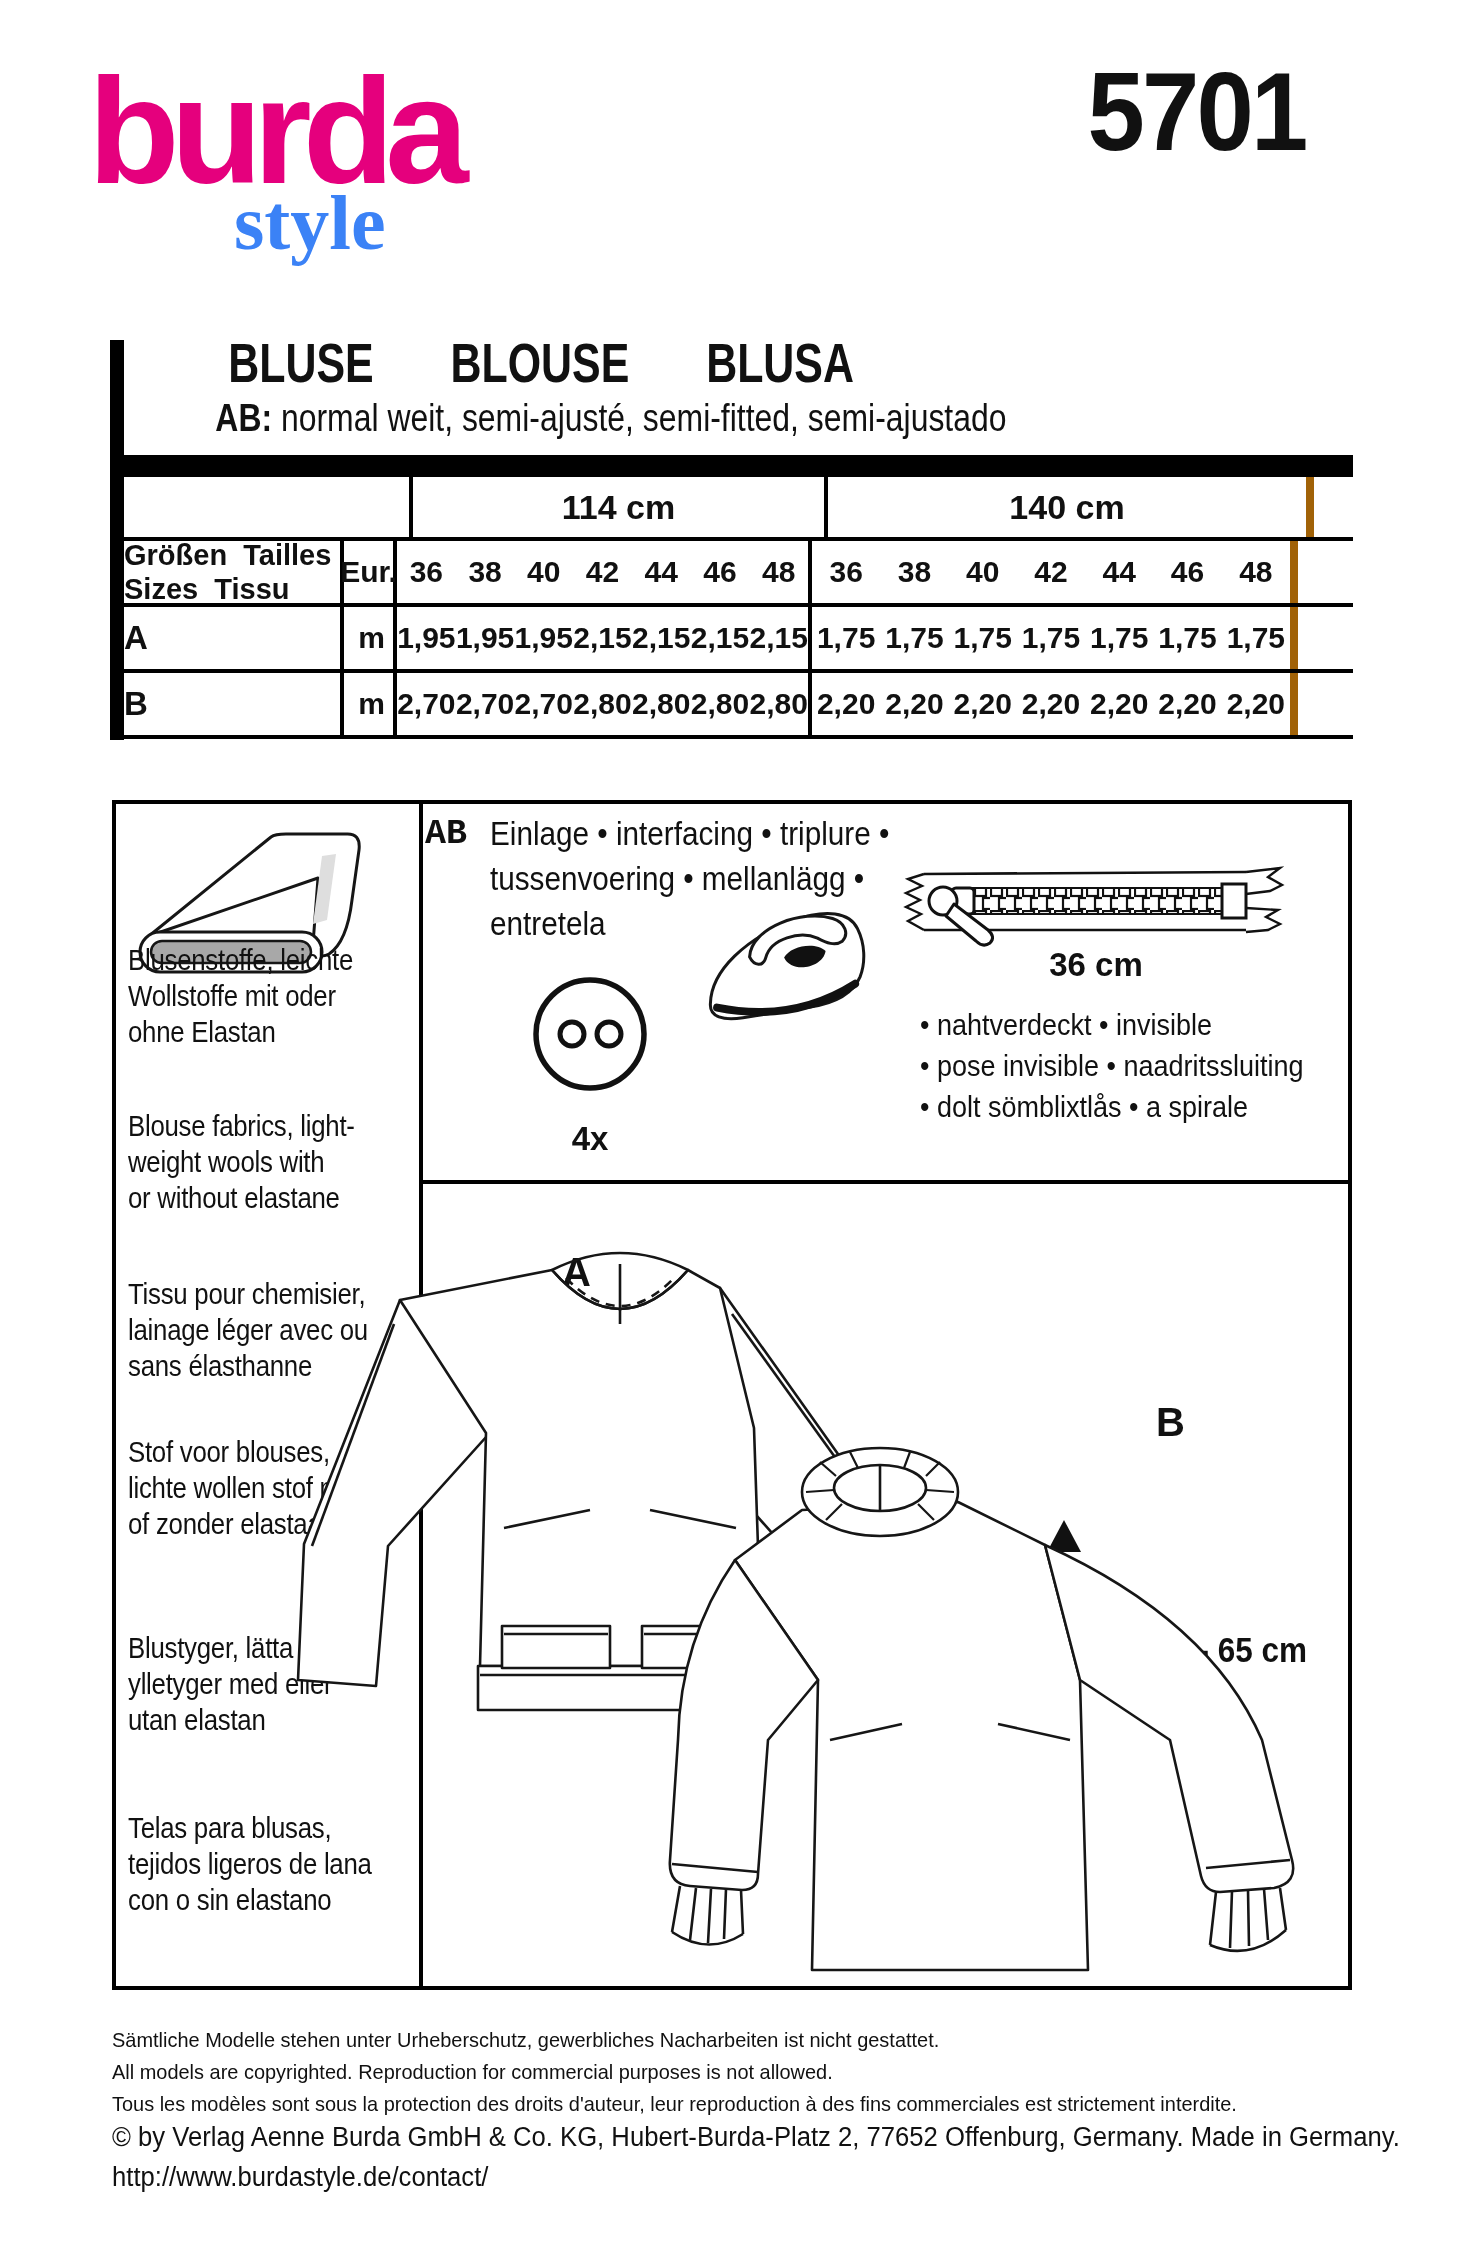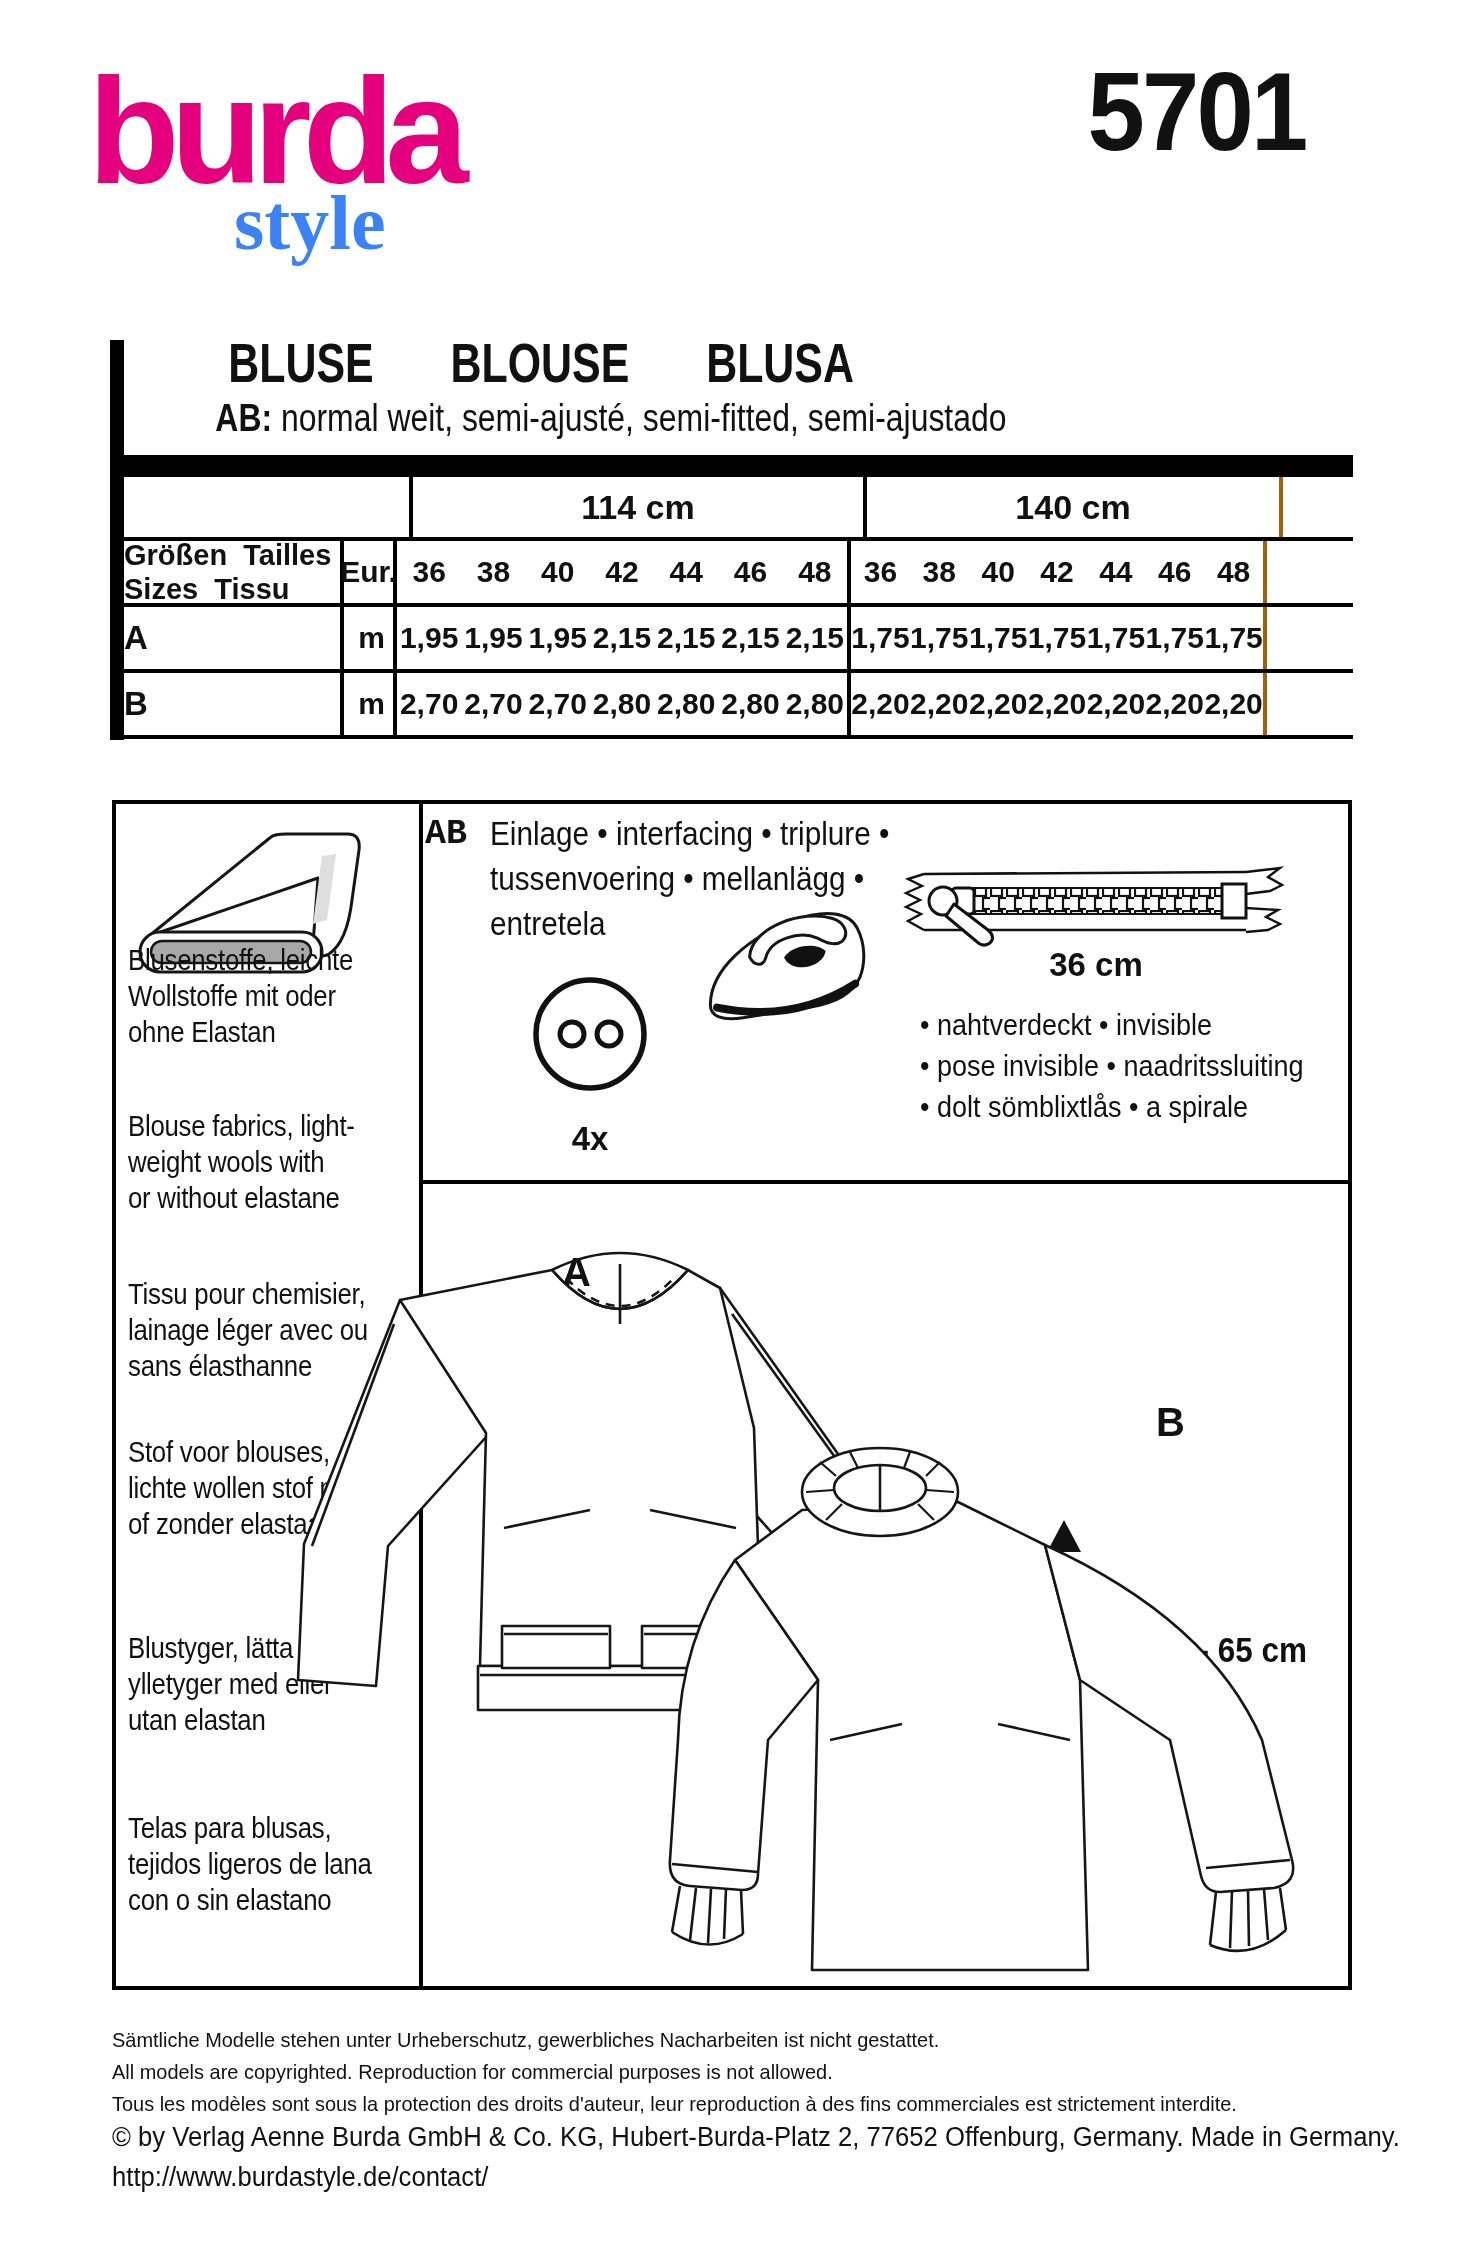--- a/index.html
+++ b/index.html
@@ -22,22 +22,22 @@
   .ft-topbar{height:22px;background:#000;}
   .ft-row{display:flex;border-bottom:4px solid #000;box-sizing:border-box;align-items:stretch;}
   .ft-row>div{box-sizing:border-box;display:flex;align-items:center;}
   .row-cm{height:64px;}
   .row-sizes{height:66px;}
   .row-val{height:66px;}
   .c-lblgrp{width:289px;border-right:4px solid #000;}
   .c-lbl{width:220px;border-right:4px solid #000;}
   .c-eur{width:53px;border-right:4px solid #000;justify-content:center;}
   .c-eur.unit{justify-content:flex-end;padding-right:8px;}
-  .c-grp1{width:454px;border-right:4px solid #000;}
-  .c-grp2{width:416px;border-right:4px solid #a16207;}
+  .c-grp1{width:415px;border-right:4px solid #000;}
+  .c-grp2{width:486px;border-right:8px solid #a16207;}
   .c-grp1.hdr,.c-grp2.hdr{justify-content:center;font-size:34px;}
   .cells{display:flex;width:100%;}
   .cells>span{flex:1 1 0;text-align:center;}
   .szlabel{font-size:29px;line-height:34px;}
   .viewletter{font-size:33px;}
   
   .mainbox{left:112px;top:800px;width:1240px;height:1190px;border:4px solid #000;box-sizing:border-box;overflow:hidden;}
   .div-v{left:303px;top:0;width:4px;height:1182px;background:#000;}
   .div-h{left:307px;top:376px;width:925px;height:4px;background:#000;}
   .fab{left:12px;font-size:30px;line-height:36px;transform:scaleX(.86);transform-origin:0 0;letter-spacing:-.3px;}

